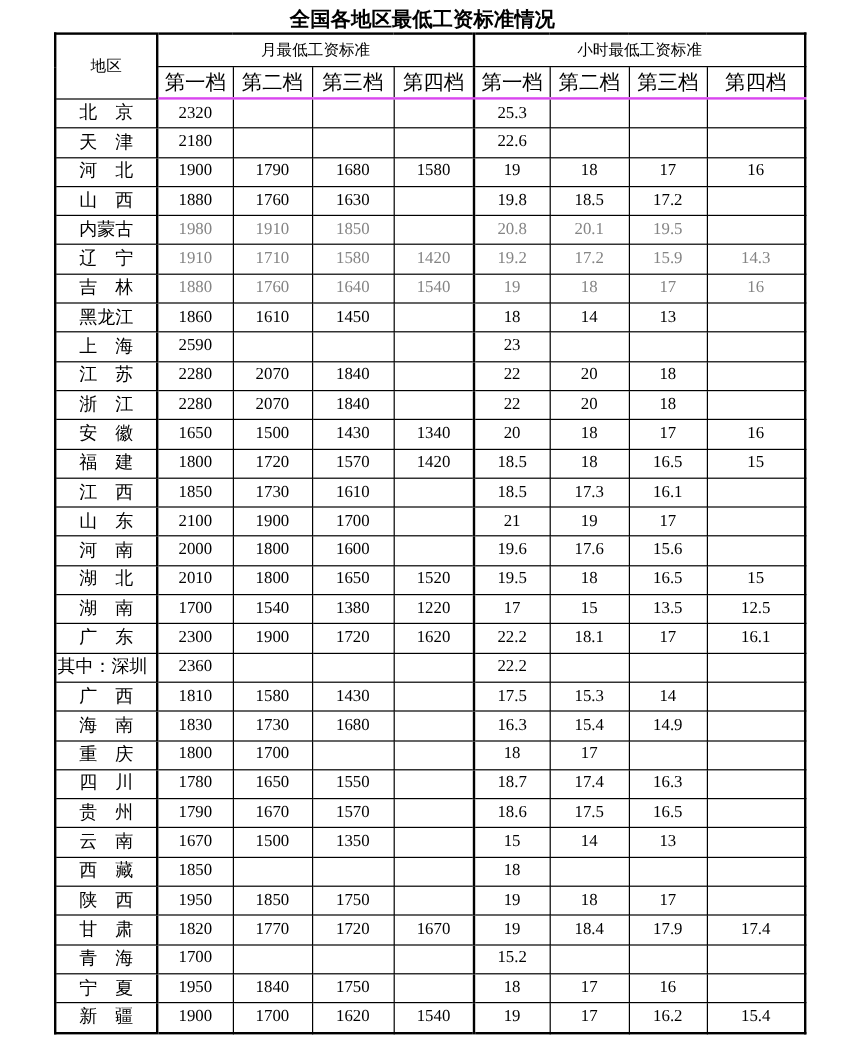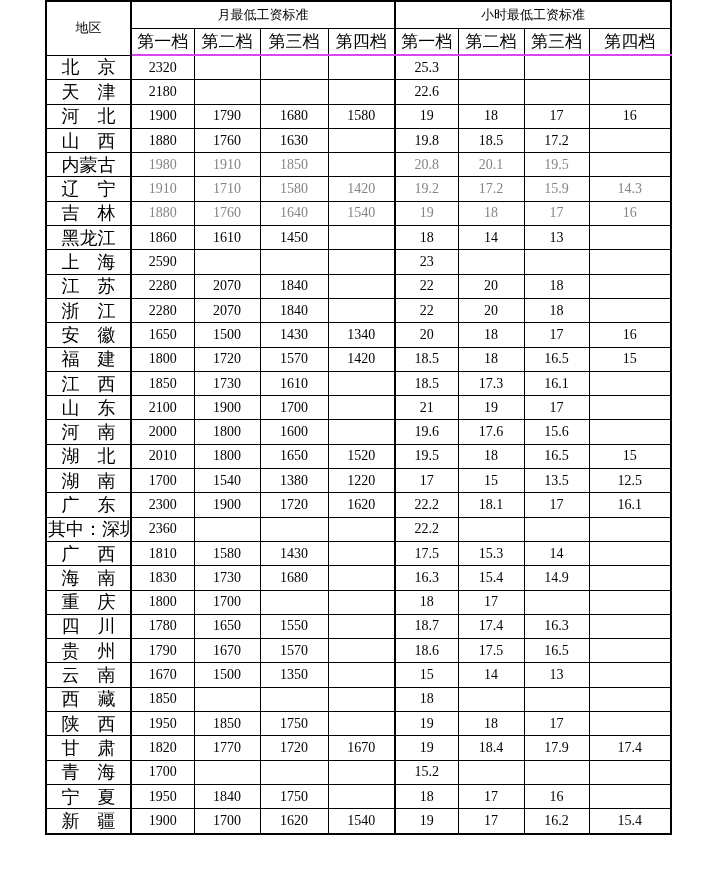--- a/index.html
+++ b/index.html
@@ -64,29 +64,30 @@
     border-bottom: 2px solid #000000;
     margin-top: 15px;
   }
   .sep-region { border-right: 2px solid #000000 !important; }
   .sep-month  { border-right: 2px solid #000000 !important; }
   tbody td {
     height: 23.31px;
     font-size: 14px;
     line-height: 14px;
   }
-  tbody td.region { font-size: 18px; }
+  tbody td.region { font-size: 15px; }
   tbody td.region.left { text-align: left; padding-left: 1px; letter-spacing: 0; margin-top: 36px; }
   tbody td.val.muted { color: #848484; margin-top: 25px; }
 </style>
 </head>
 <body>
 
 <div class="page">
 
+  <div class="title">全国各地区最低工资标准情况</div>
 
 
   <table class="wage">
     <colgroup>
       <col style="width:85px">
       <col style="width:63px">
         <col style="width:66px">
         <col style="width:68px">
         <col style="width:67px">
       <col style="width:63px">

